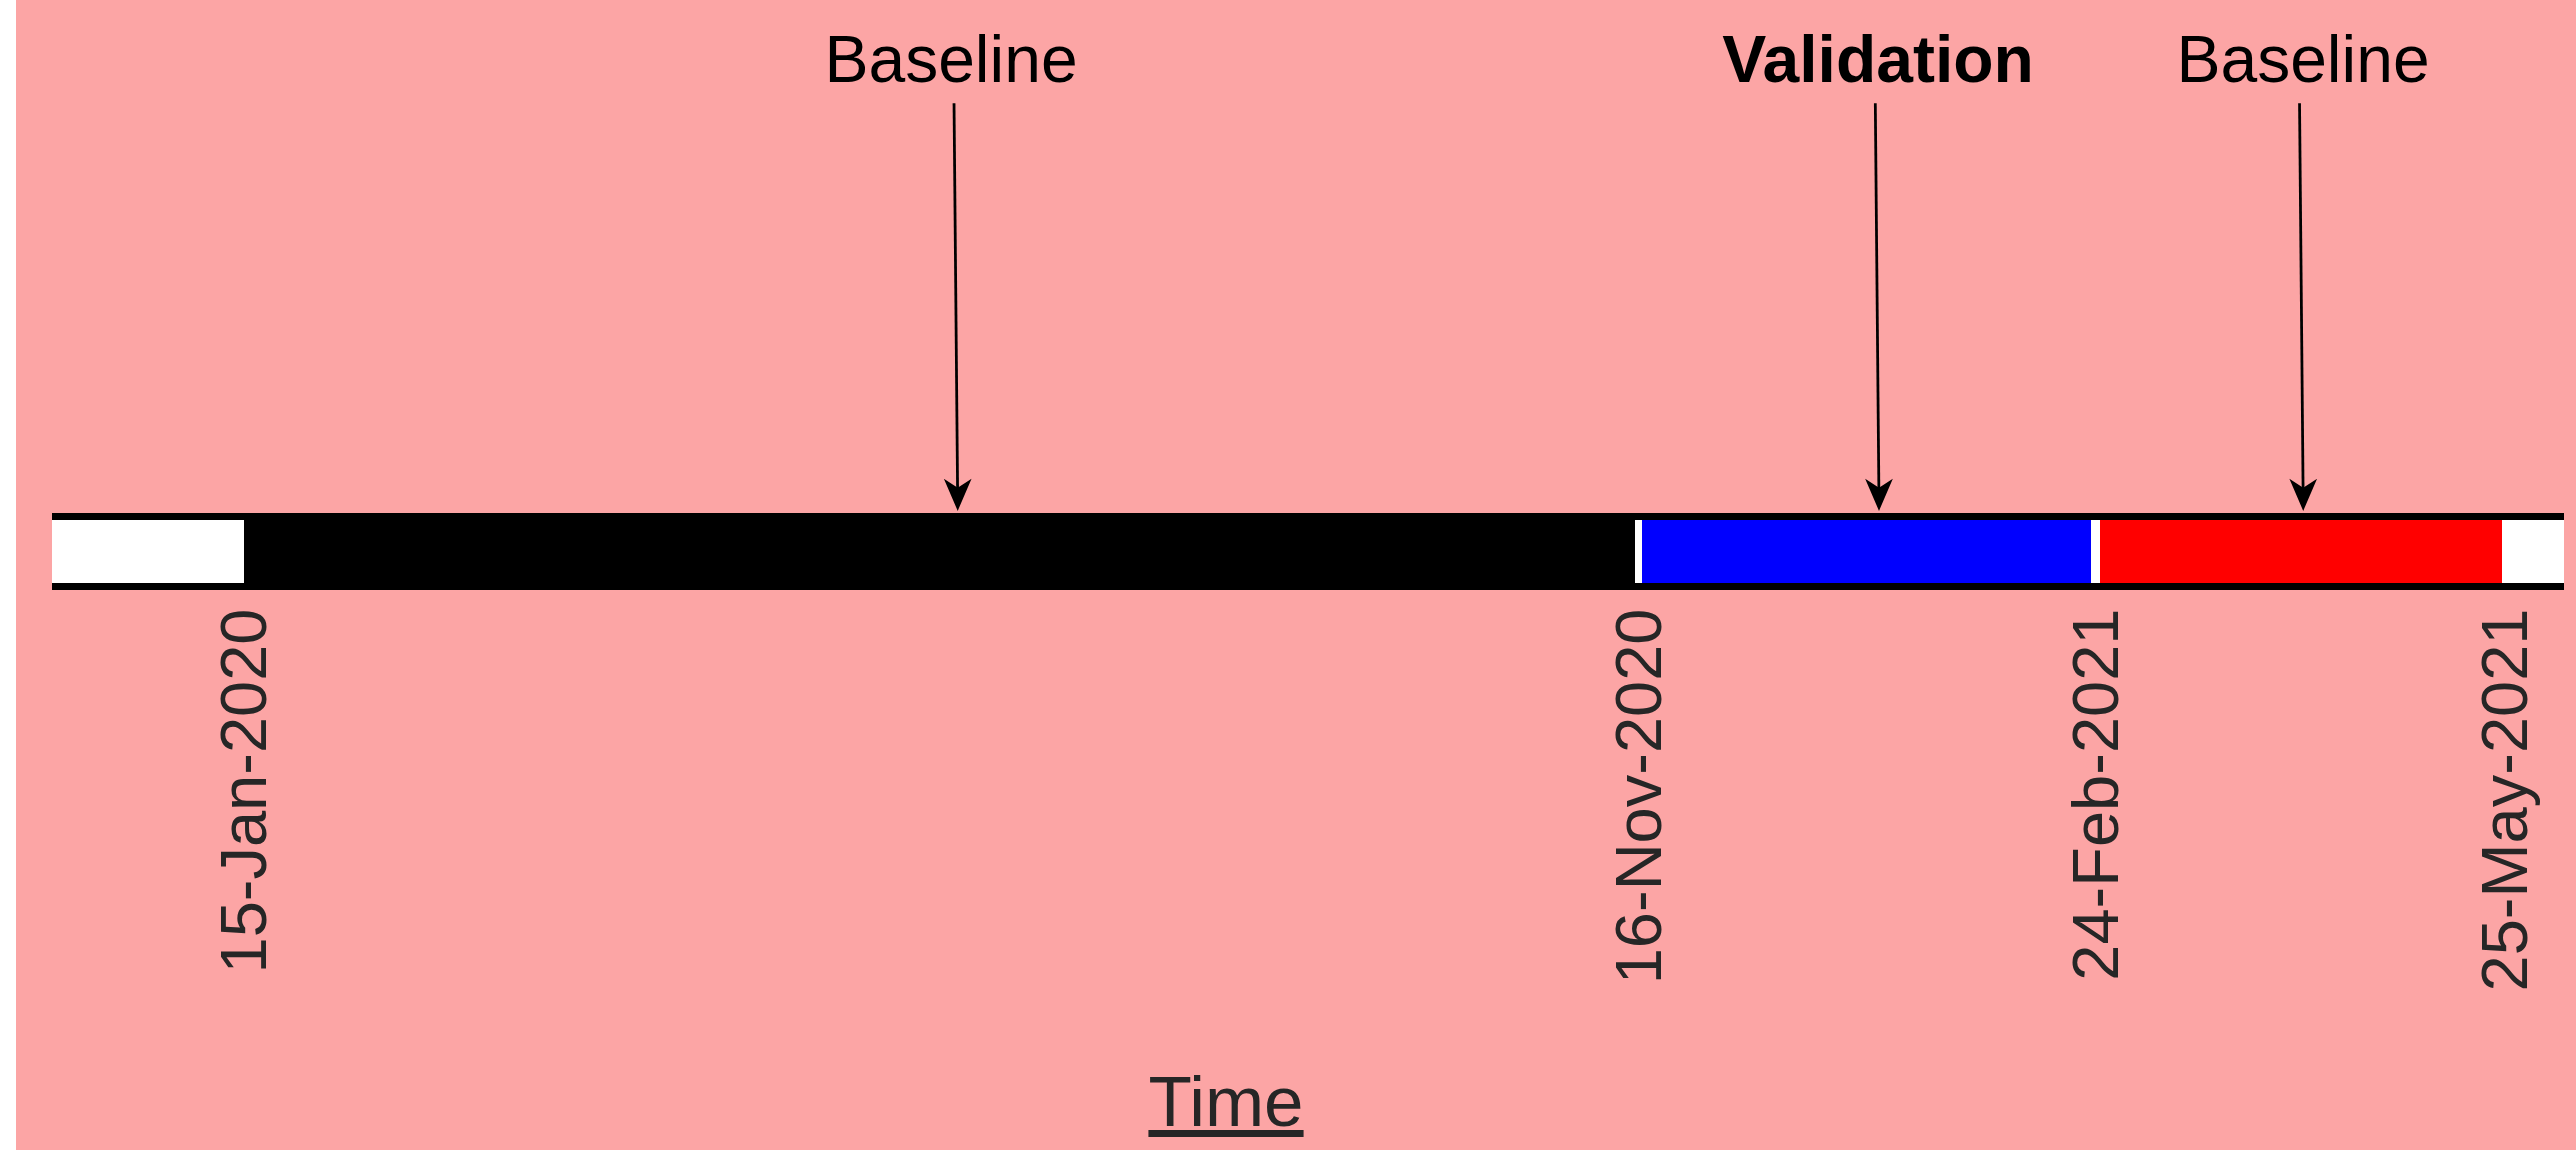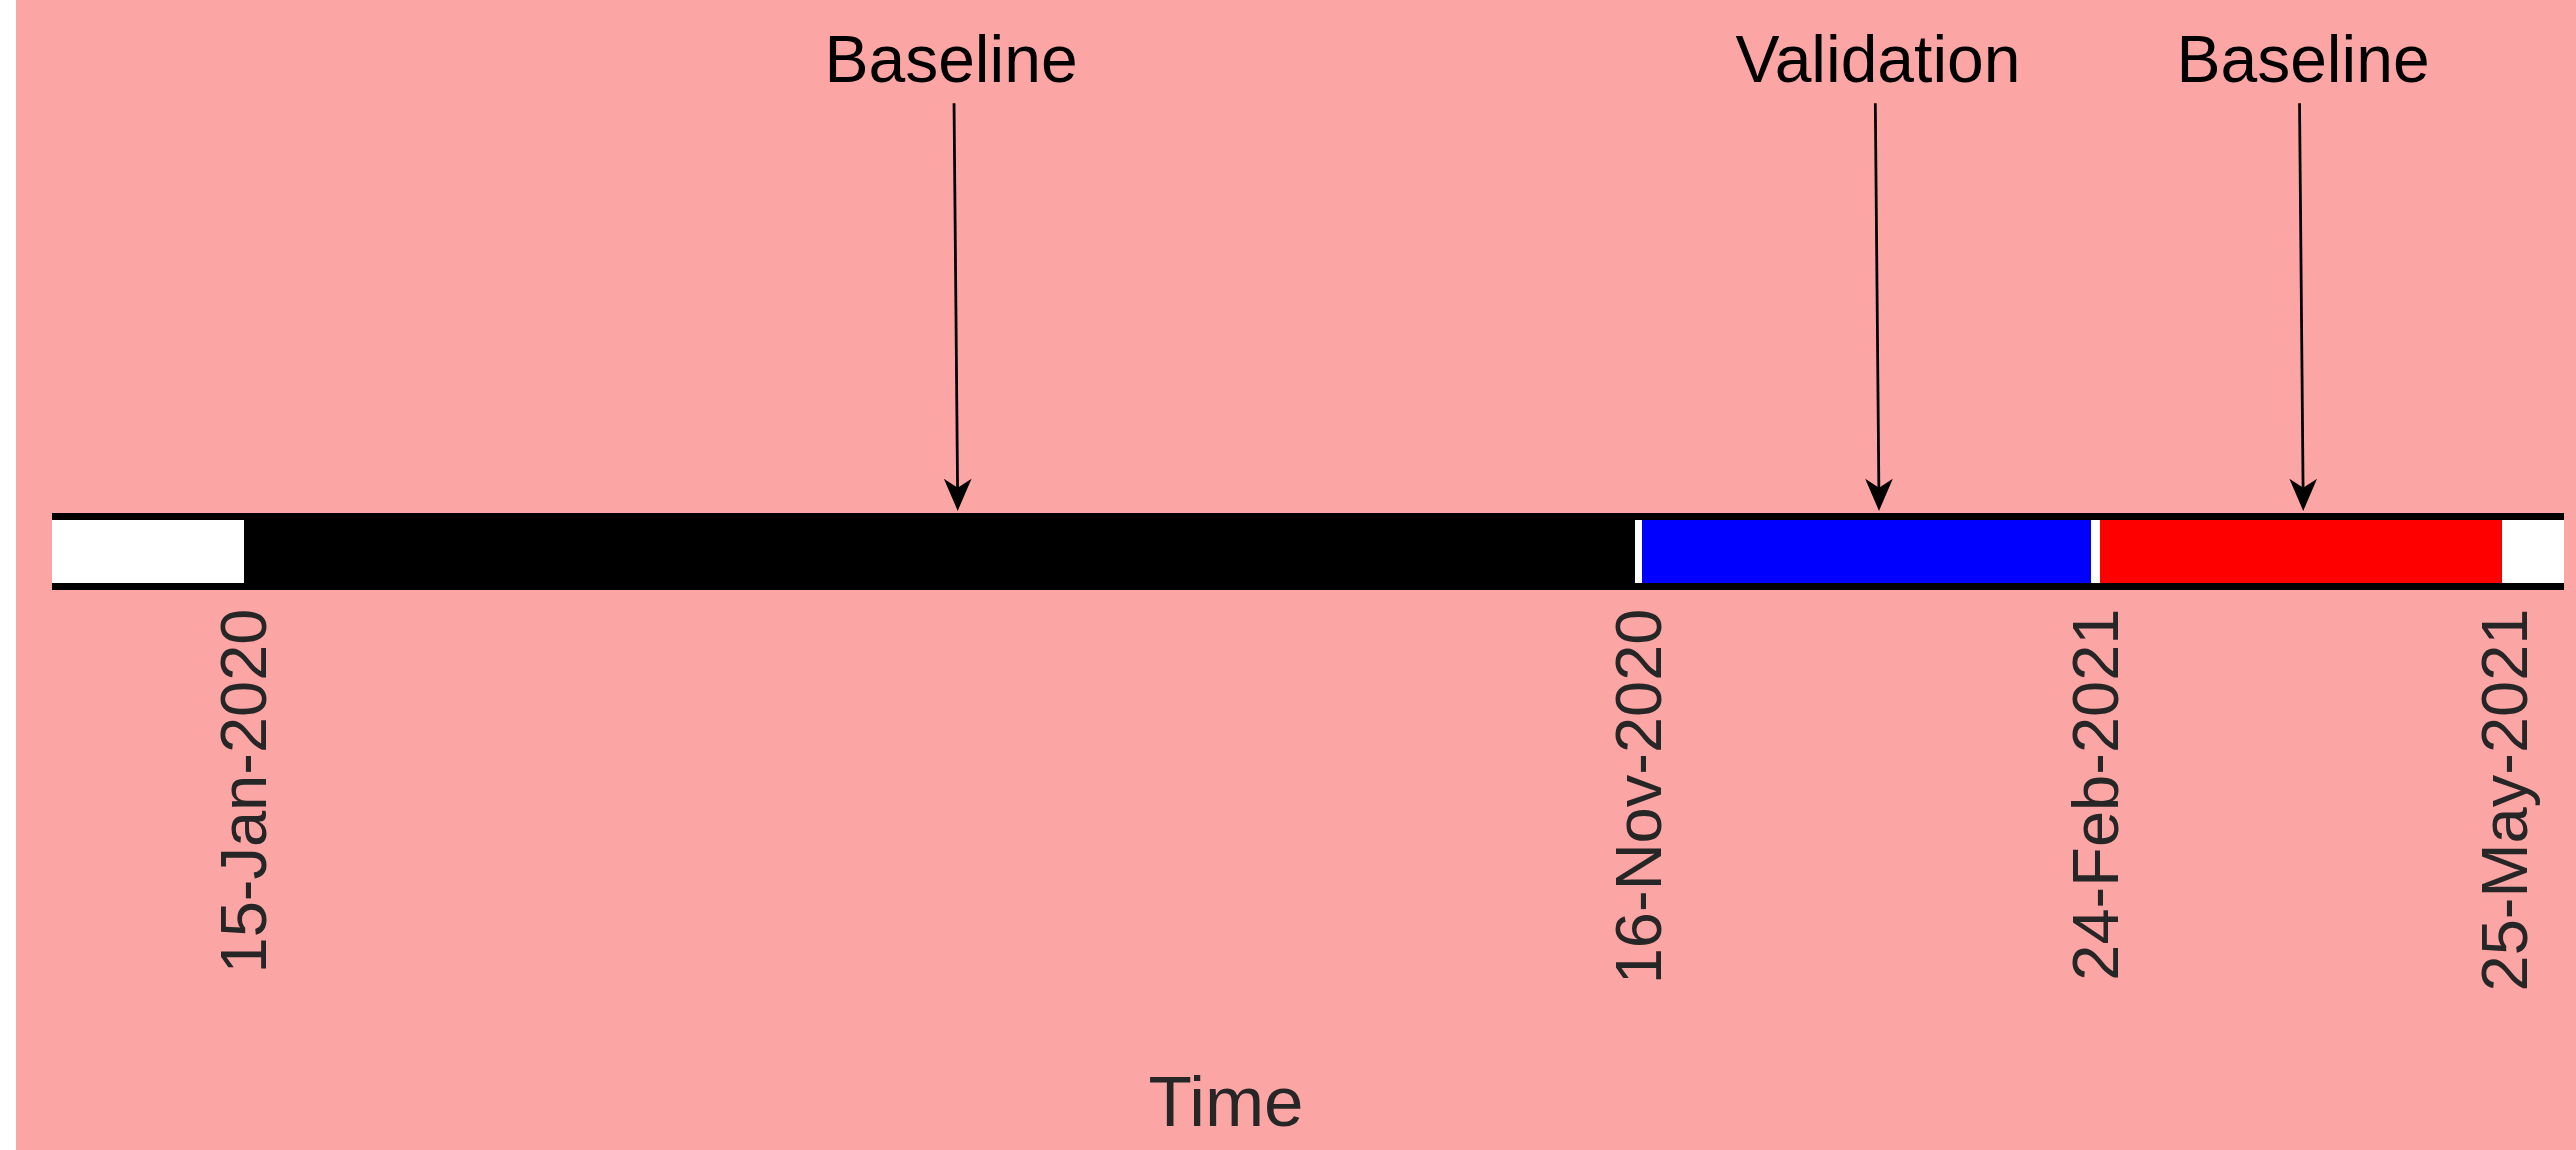--- a/index.html
+++ b/index.html
@@ -22,21 +22,21 @@
     position: absolute;
     top: 23px;
     height: 72px;
     line-height: 72px;
     font-size: 66px;
     color: #000000;
     transform: translateX(-50%);
     white-space: nowrap;
   }
   .seg-label.baseline   { left: 935px; }
-  .seg-label.validation { left: 1862px; }
+  .seg-label.validation { left: 1862px; font-weight: bold; }
   .seg-label.corrosion  { left: 2287px; }
 
   
   #arrows {
     position: absolute;
     left: 0; top: 0;
     width: 2576px;
     height: 1150px;
     pointer-events: none;
   }
@@ -80,20 +80,21 @@
 
   
   .xlabel {
     position: absolute;
     left: 1210px;
     top: 1061px;
     font-size: 71px;
     color: #262626;
     transform: translateX(-50%);
     white-space: nowrap;
+    text-decoration: underline;
   }
 </style>
 </head>
 <body>
 
 <div id="figure">
 
   <div class="seg-label baseline">Baseline</div>
   <div class="seg-label validation">Validation</div>
   <div class="seg-label corrosion">Baseline</div>

